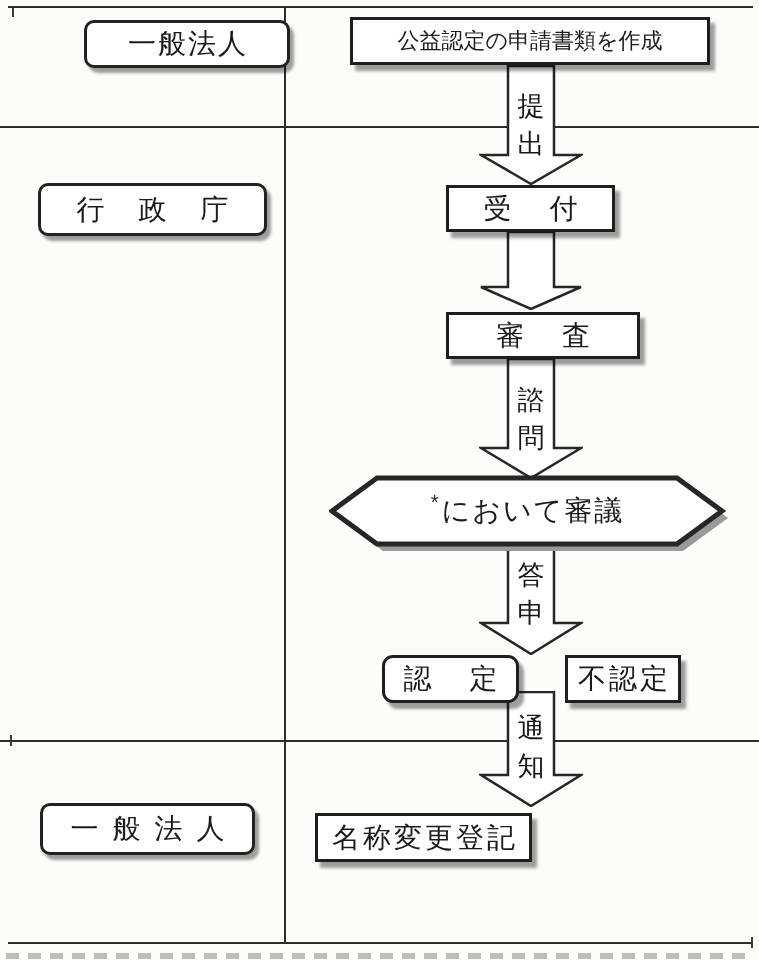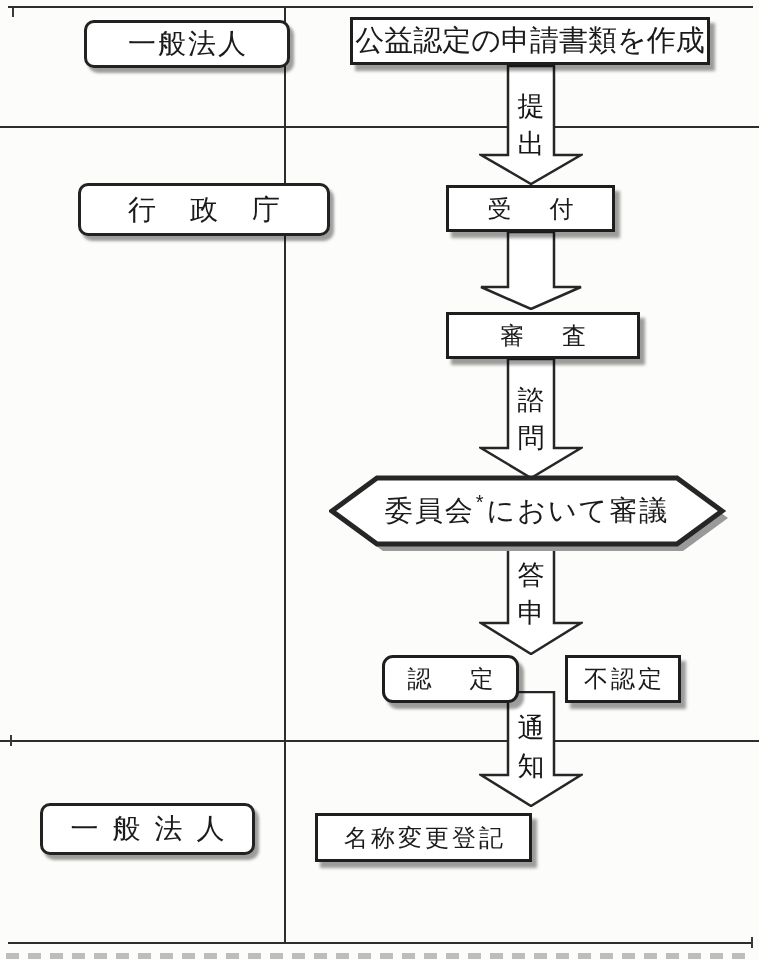--- a/index.html
+++ b/index.html
@@ -24,21 +24,21 @@
     border-radius: 10px;
     box-shadow: 4px 5px 3px rgba(0,0,0,0.38);
     font-size: 28px;
   }
   .step {
     position: absolute; z-index: 3;
     display: flex; align-items: center; justify-content: center;
     background: #ffffff;
     border: 3px solid #1e1e1e;
     box-shadow: 5px 6px 3px rgba(0,0,0,0.38);
-    font-size: 24px;
+    font-size: 28px;
   }
   .ls2  { letter-spacing: 2px;  margin-right: -2px; }
   .ls3  { letter-spacing: 3px;  margin-right: -3px; }
   .ls14 { letter-spacing: 14px; margin-right: -14px; }
   .ls34 { letter-spacing: 34px; margin-right: -34px; }
   .ls38 { letter-spacing: 38px; margin-right: -38px; }
 
   .arrow { position: absolute; z-index: 2; width: 104px; }
   .arrow svg { display: block; }
   .arrow-label {
@@ -75,28 +75,28 @@
   <div class="line" style="left:8px; top:942px; width:745px; height:2px;"></div>
   <div class="line" style="left:284px; top:6px; width:2px; height:938px;"></div>
   <div class="tick" style="left:12px; top:8px; width:2px; height:9px;"></div>
   <div class="tick" style="left:10px; top:735px; width:2px; height:11px;"></div>
   <div class="tick" style="left:751px; top:937px; width:2px; height:11px;"></div>
   <div class="noise-strip"></div>
 
   <div class="lane-label" style="left:38px; top:20px; width:206px; height:48px;margin-left:46px;">
     <span class="ls2">一般法人</span>
   </div>
-  <div class="lane-label" style="left:38px; top:183px; width:252px; height:53px;margin-left:40px;">
+  <div class="lane-label" style="left:38px; top:183px; width:229px; height:53px;">
     <span class="ls34">行政庁</span>
   </div>
   <div class="lane-label" style="left:40px; top:803px; width:215px; height:52px;">
     <span class="ls14">一般法人</span>
   </div>
 
-  <div class="step" style="left:350px; top:17px; width:360px; height:48px; font-size:29px;">
+  <div class="step" style="left:350px; top:17px; width:360px; height:48px; font-size:22px;">
     <span>公益認定の申請書類を作成</span>
   </div>
 
   <div class="arrow" style="left:479px; top:65px; height:120px;">
     <svg width="104" height="120" viewBox="0 0 104 120">
       <polygon points="29,1 75,1 75,90 102,90 52,119 2,90 29,90" fill="#ffffff" stroke="#262626" stroke-width="2.5"></polygon>
     </svg>
     <div class="arrow-label" style="top:22px;">提
 出</div>
   </div>
@@ -122,21 +122,20 @@
     <div class="arrow-label" style="top:23px;">諮
 問</div>
   </div>
 
   <div class="hex" style="left:329px; top:475px; width:402px; height:80px;">
     <svg width="402" height="80" viewBox="0 0 402 80">
       <polygon points="9,43 54,10 354,10 399,43 354,76 54,76" fill="#9a9a9a" stroke="none"></polygon>
       <polygon points="3,36 48,3 348,3 393,36 348,69 48,69" fill="#ffffff" stroke="#262626" stroke-width="5"></polygon>
     </svg>
     <div class="hex-label">
-      <span>委員会</span>
         <span class="fn-sup">*</span>
         <span>において審議</span>
     </div>
   </div>
 
   <div class="arrow" style="left:479px; top:543px; height:112px;">
     <svg width="104" height="112" viewBox="0 0 104 112">
       <polygon points="29,1 75,1 75,80 102,80 52,111 2,80 29,80" fill="#ffffff" stroke="#262626" stroke-width="2.5"></polygon>
     </svg>
     <div class="arrow-label" style="top:13px;">答

